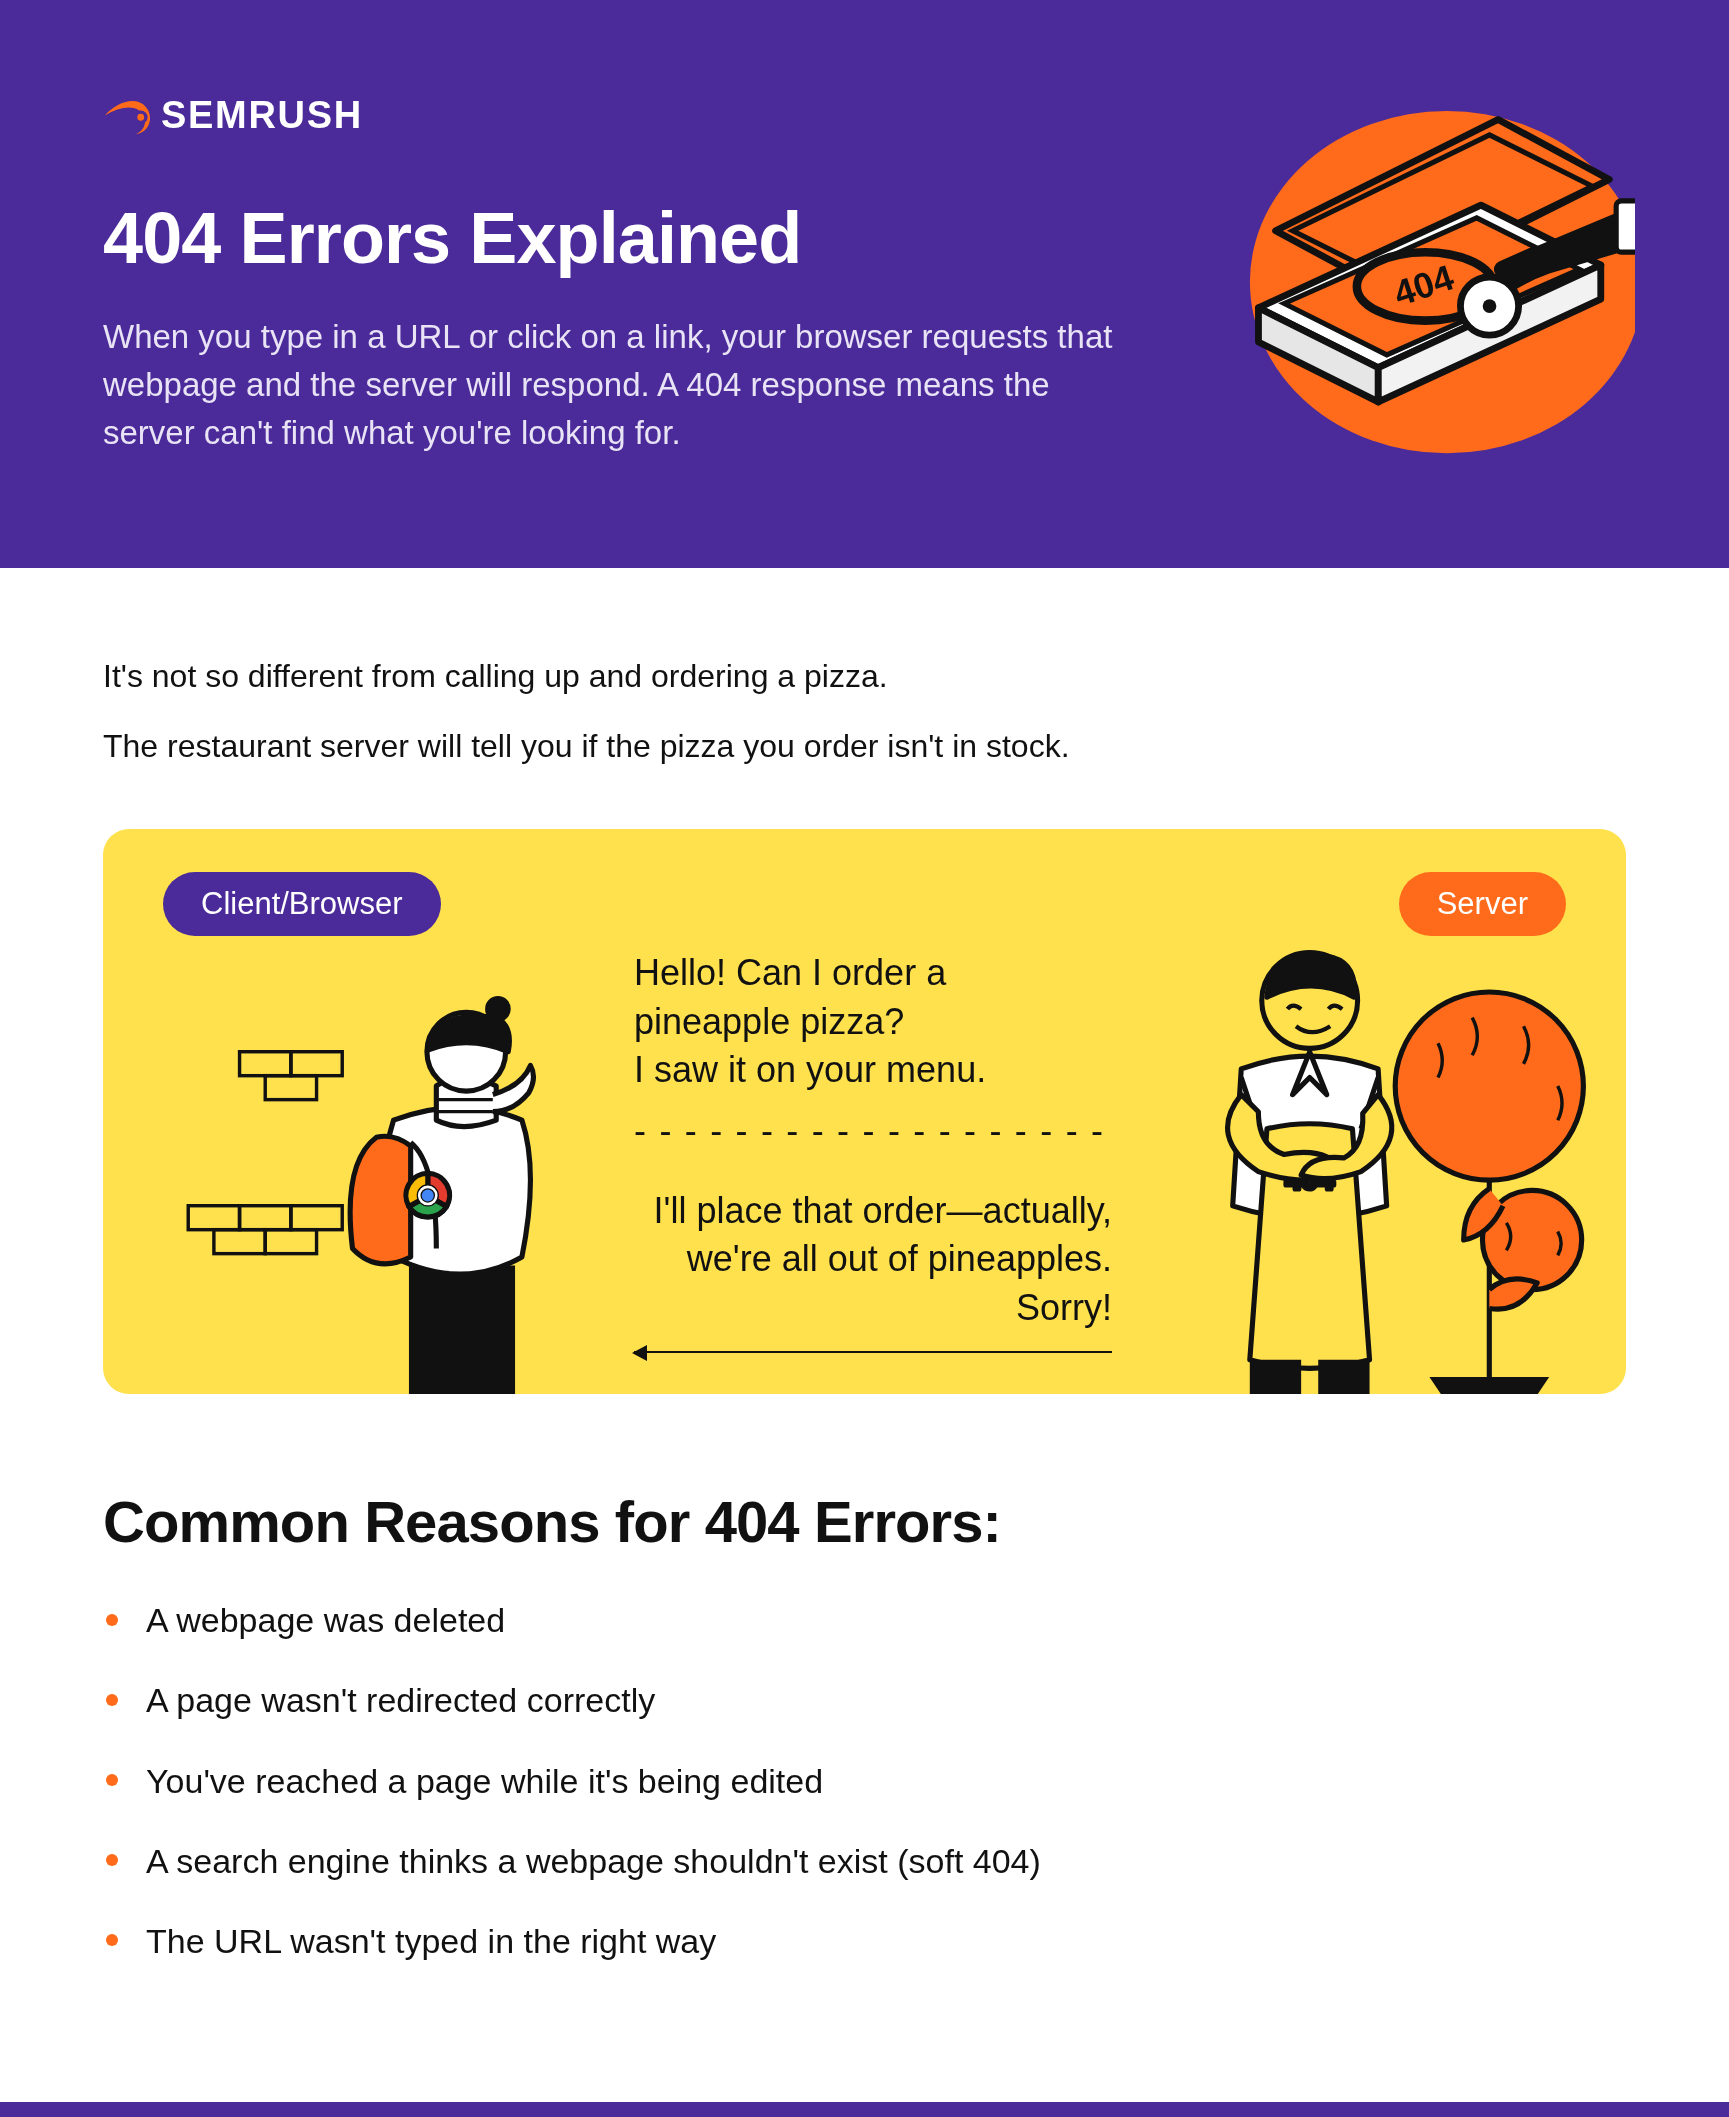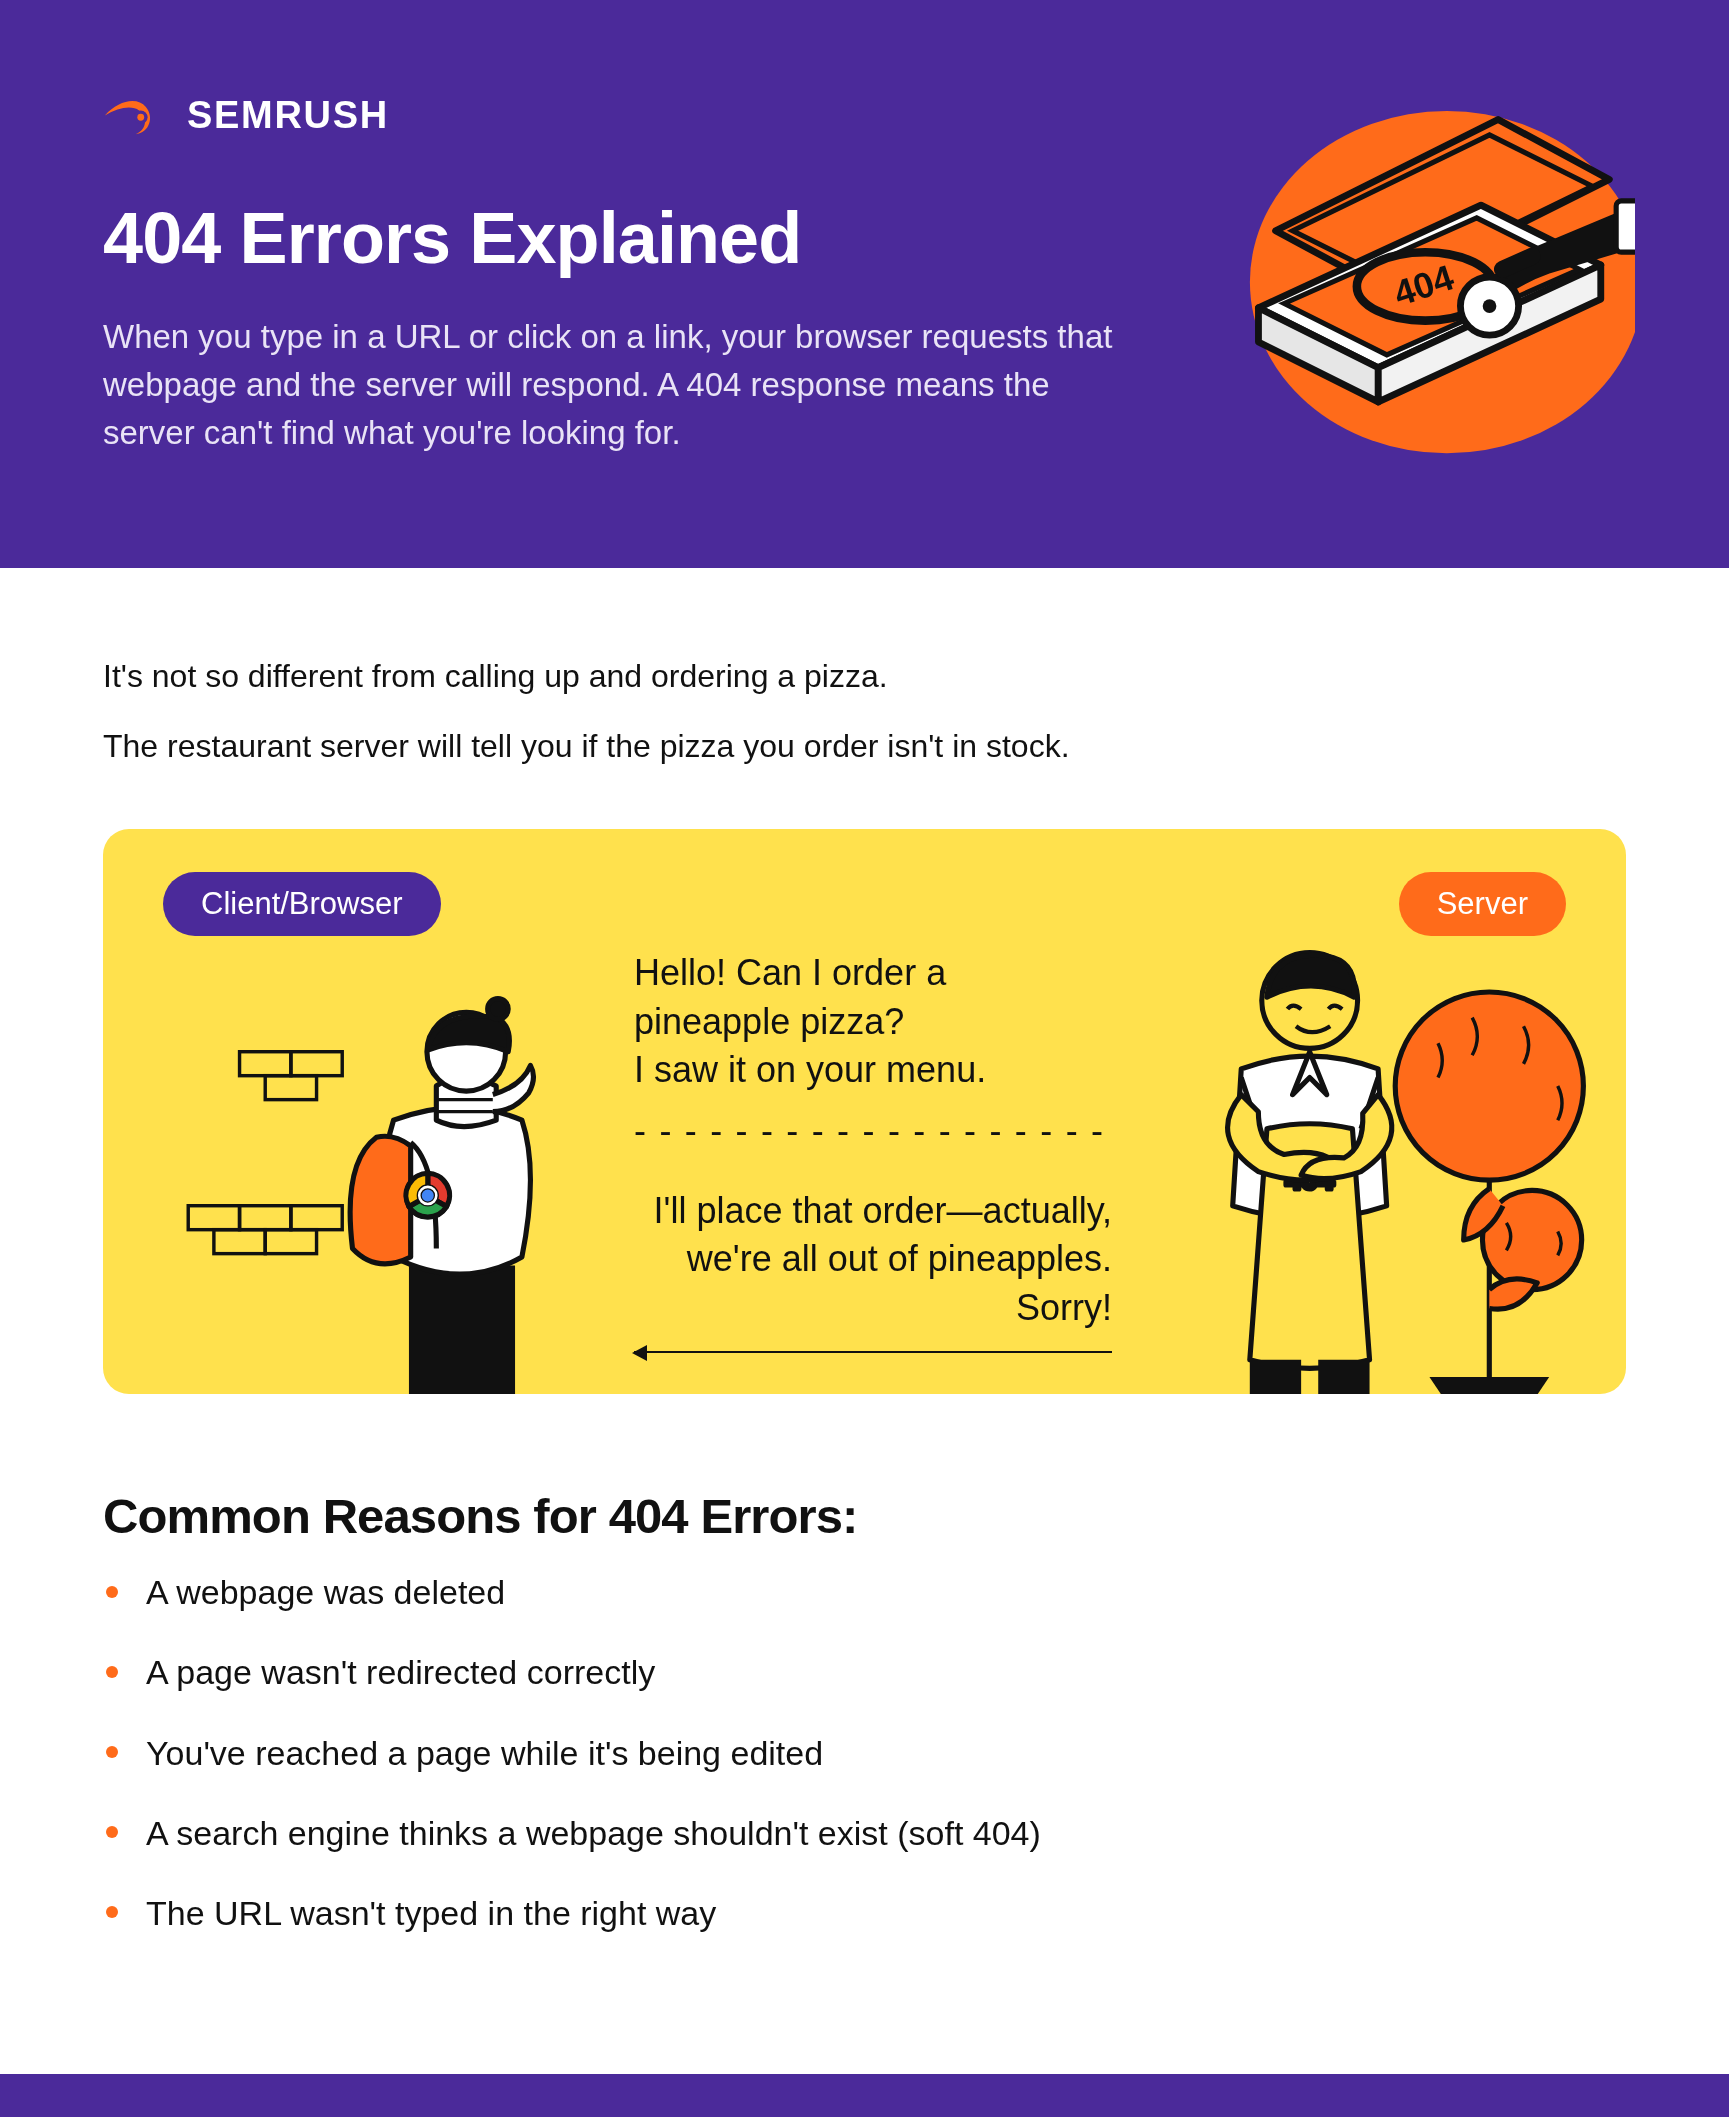--- a/index.html
+++ b/index.html
@@ -14,21 +14,21 @@
   .header {
     background: #4B2A9A;
     color: #fff;
     padding: 94px 103px 111px 103px;
     position: relative;
     min-height: 565px;
   }
   .brand {
     display: flex;
     align-items: center;
-    gap: 29px;
+    gap: 3px;
     margin-bottom: 60px;
   }
   .brand-icon svg { display: block; }
   .brand-name {
     font-size: 38px;
     font-weight: 800;
     letter-spacing: 1.7px;
   }
   .header h1 {
     font-size: 72px;
@@ -110,23 +110,23 @@
     position:absolute; left:-1.7px; top:-8.6px;
     border-right:15.4px solid #111;
     border-top:8.6px solid transparent;
     border-bottom:8.6px solid transparent;
   }
   .client-fig { position:absolute; left:51px; bottom:0; width:462px; height:445px; }
   .server-fig { position:absolute; right:34px; bottom:0; width:462px; height:479px; }
 
   
   h2.reasons-title {
-    font-size: 49px;
+    font-size: 58px;
     font-weight: 600;
-    margin-bottom: 26px;
+    margin-bottom: 43px;
     letter-spacing: -0.9px;
   }
   ul.reasons {
     list-style: none;
     font-size: 34px;
     line-height: 1.3;
   }
   ul.reasons li {
     position: relative;
     padding-left: 43px;

